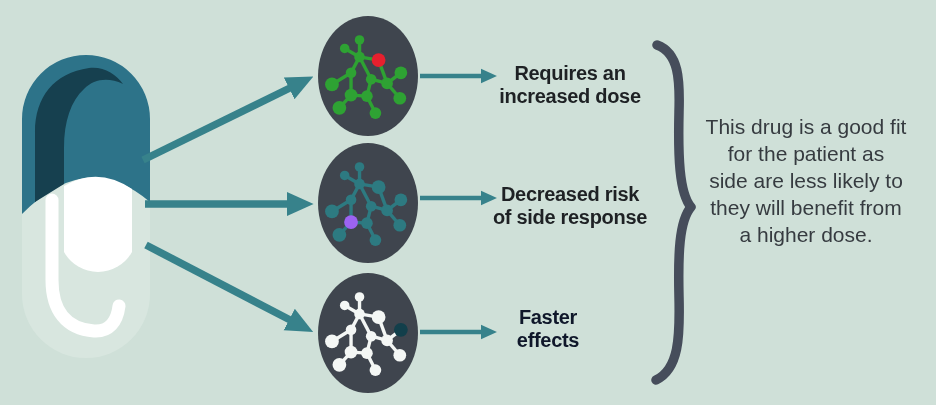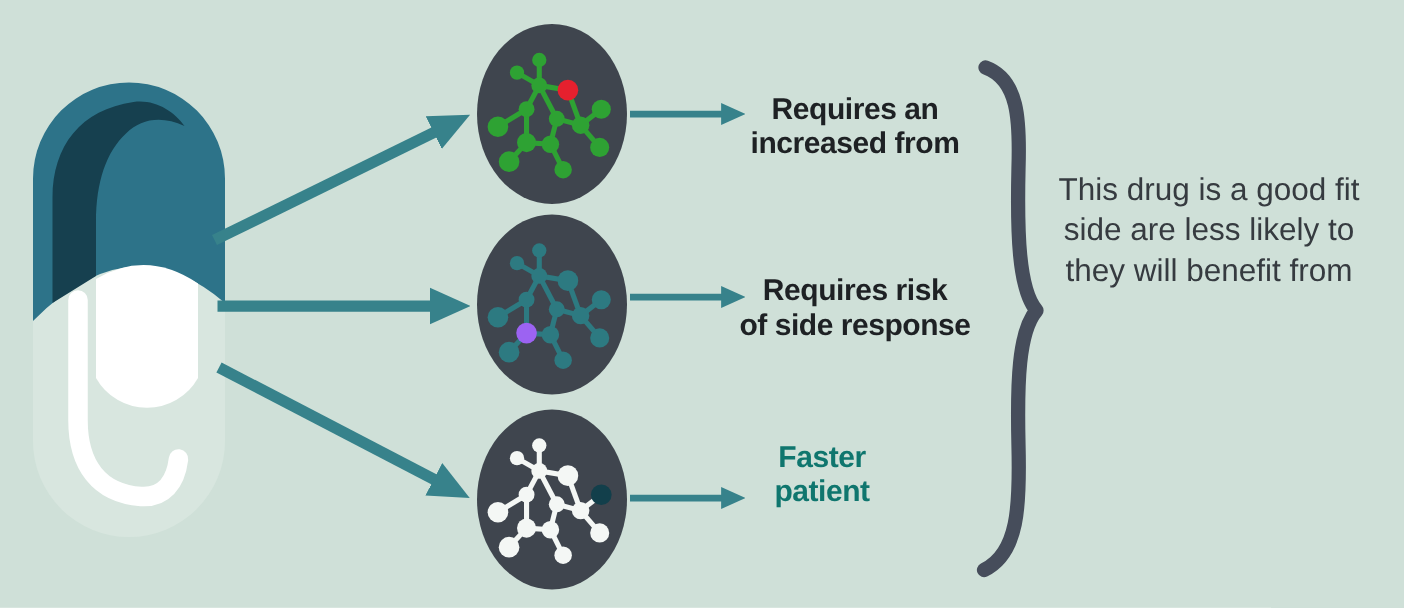--- a/index.html
+++ b/index.html
@@ -163,30 +163,32 @@
       <path d="M420,198 L484,198" stroke-width="4.5" fill="none" marker-end="url(#ah)" stroke="#37828b"></path>
       <path d="M420,332 L484,332" stroke-width="4.5" fill="none" marker-end="url(#ah)" stroke="#37828b"></path>
     </g>
 
     <path d="M657,45 C679,53 680,80 679,112 C678,155 679,193 691,207
              C679,221 678,255 679,297 C680,337 679,369 656,380" fill="none" stroke-width="9.5" stroke-linecap="round" stroke-linejoin="round" stroke="#464d5b"></path>
   </svg>
 
   <div class="item-label" style="left: 480px; top: 62px; width: 180px; color: rgb(30, 33, 36);">
     <div>Requires an</div>
-    <div>increased from</div>
+    <div>increased dose</div>
   </div>
   <div class="item-label" style="left: 480px; top: 183px; width: 180px; color: rgb(30, 33, 36);">
-    <div>Requires risk</div>
+    <div>Decreased risk</div>
     <div>of side response</div>
   </div>
-  <div class="item-label" style="left: 458px; top: 294px; width: 180px; color: #0f766e;">
+  <div class="item-label" style="left: 458px; top: 306px; width: 180px; color: #0f172a;">
     <div>Faster</div>
-    <div>patient</div>
+    <div>effects</div>
   </div>
 
   <div class="summary" style="left: 686px; top: 113px; width: 240px; color: rgb(54, 59, 64);">
     <div>This drug is a good fit</div>
+    <div>for the patient as</div>
     <div>side are less likely to</div>
     <div>they will benefit from</div>
+    <div>a higher dose.</div>
   </div>
 
 </div>
 
 </body></html>

